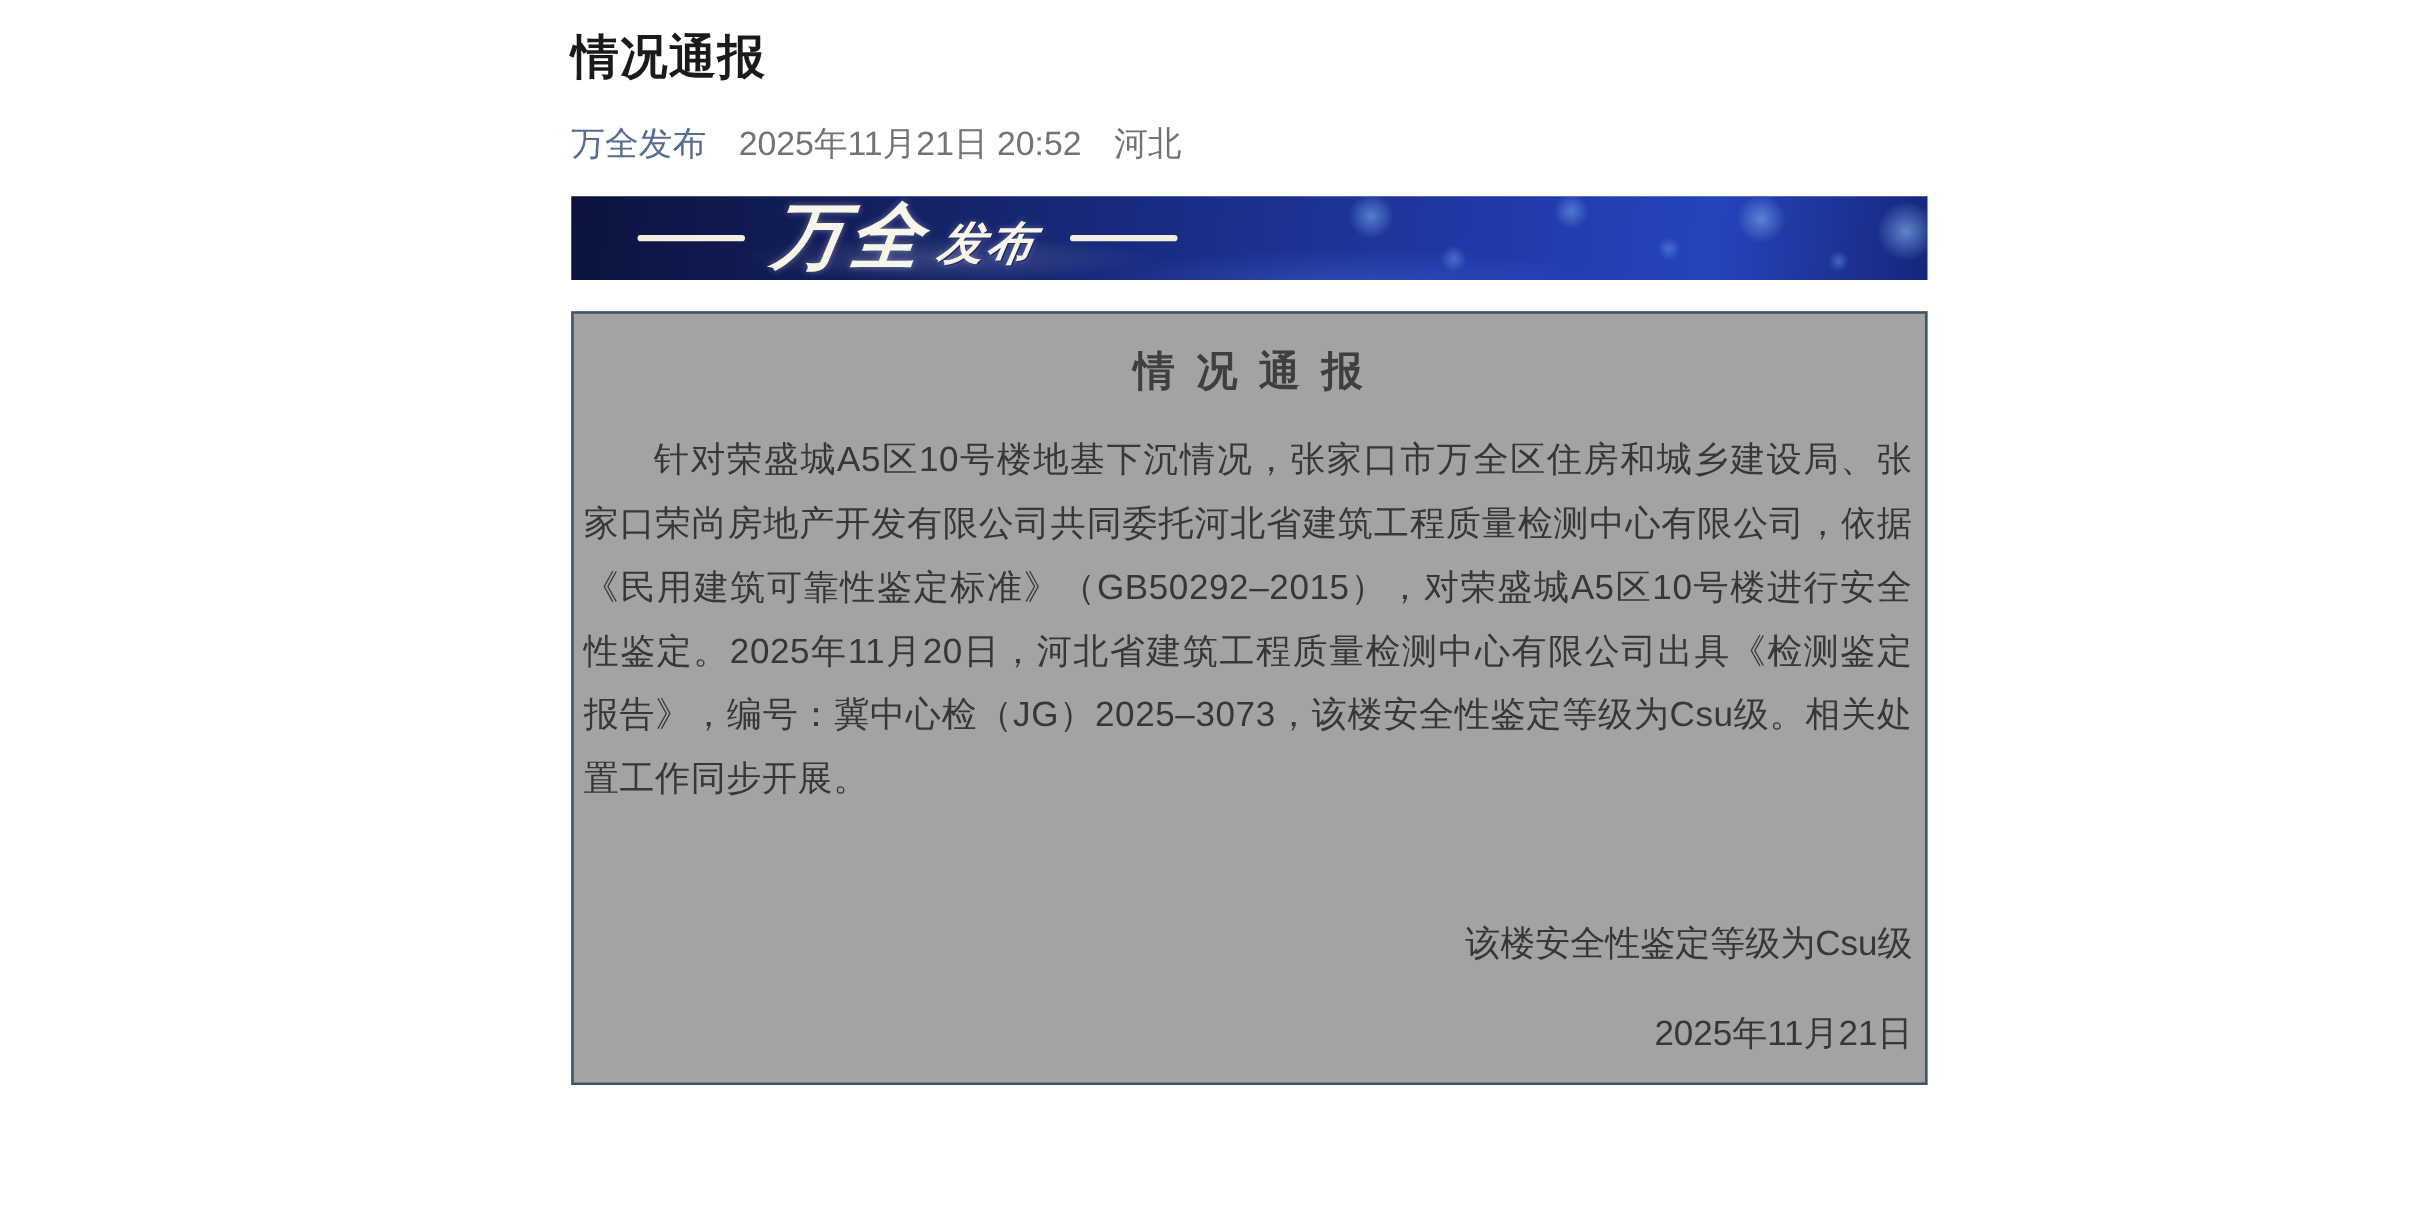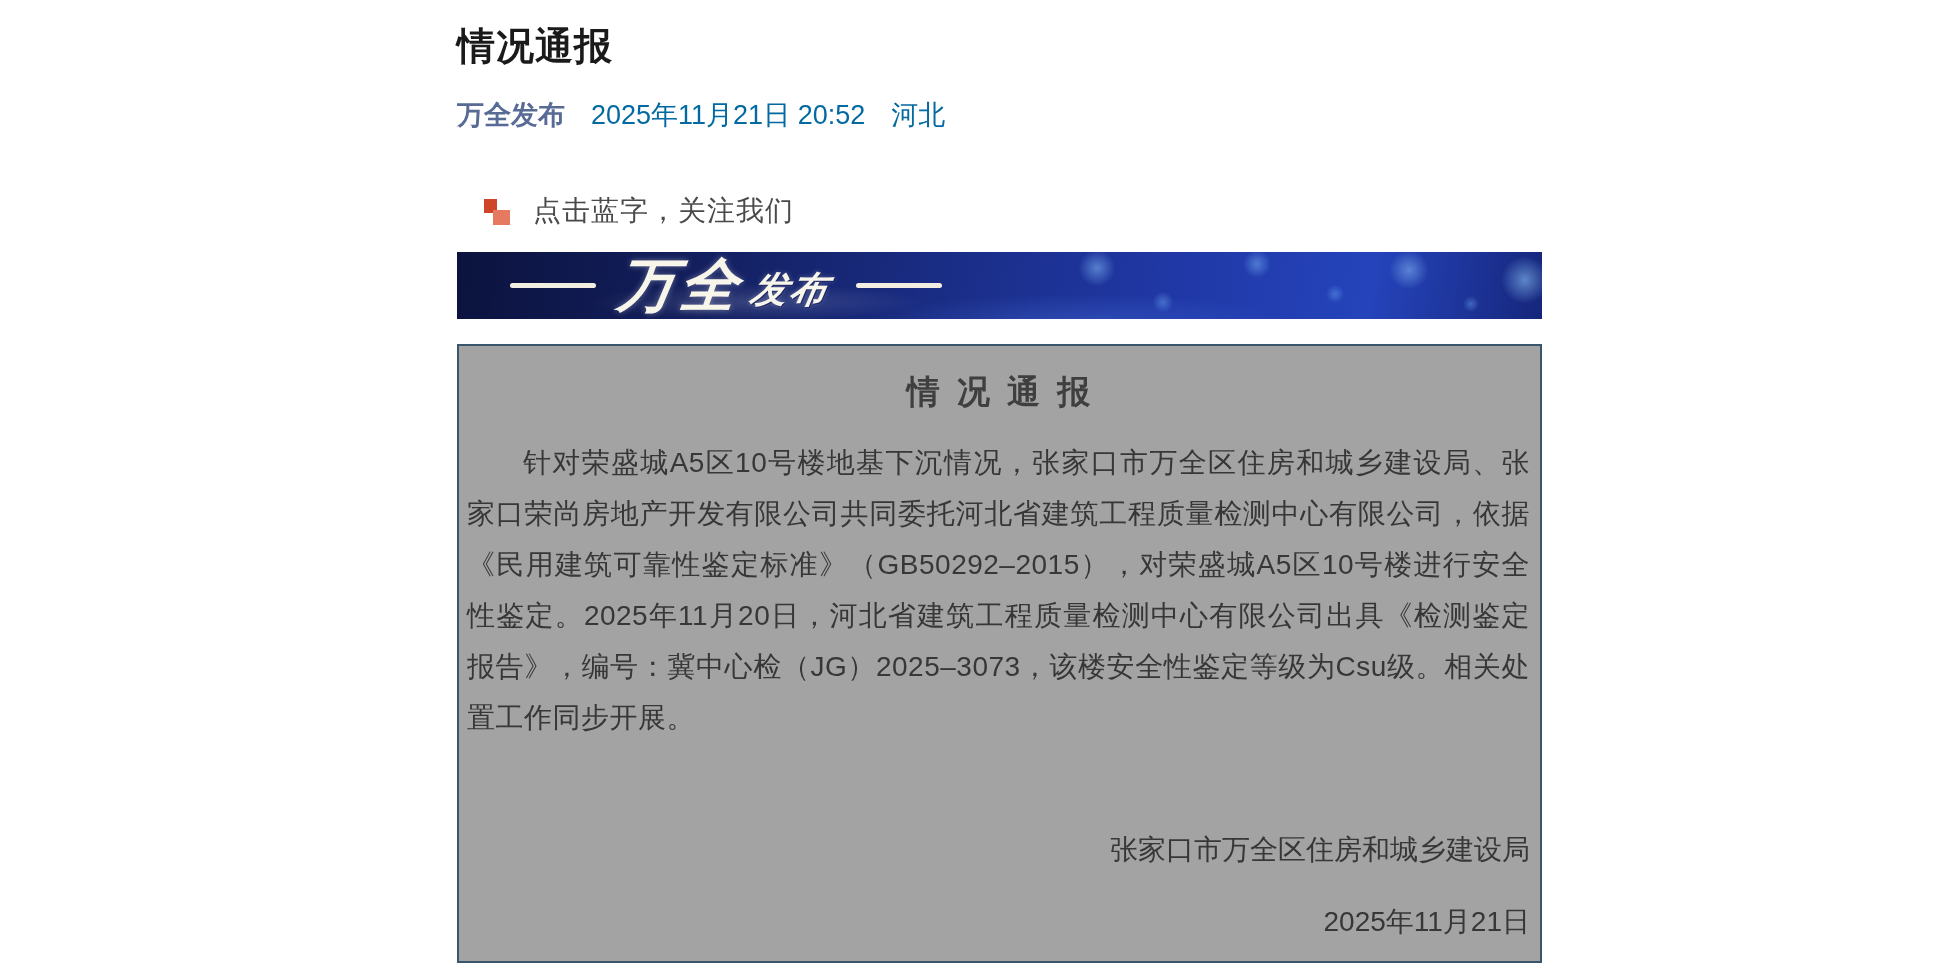--- a/index.html
+++ b/index.html
@@ -15,22 +15,22 @@
   .title {
     margin-top:20px;
     font-size:38px; line-height:1.4; font-weight:bold;
     color:#1a1a1a; letter-spacing:1px;
   }
   .byline {
     margin-top:24px;
     display:flex; align-items:center; gap:26px;
     font-size:27px; line-height:1.4;
   }
-  .byline .account { color:#576b95; text-decoration:none; cursor:pointer;font-weight:bold; }
-  .byline .meta { color:#0369a1; }
+  .byline .account { color:#576b95; text-decoration:none; cursor:pointer; }
+  .byline .meta { color:#737373; }
 
   .follow {
     margin-top:57px;
     padding-left:27px;
     display:flex; align-items:center;
   }
   .follow-icon { position:relative; width:27px; height:28px; display:inline-block; }
   .follow-icon .sq1 { position:absolute; left:0; top:2px; width:13px; height:14px; background:#cf4529; }
   .follow-icon .sq2 { position:absolute; left:9px; top:13px; width:17px; height:15px; background:#e67a60; }
   .follow-text { margin-left:22px; font-size:28px; color:#4a4a4a; letter-spacing:1px; }
@@ -110,36 +110,29 @@
   <div class="article">
 
     <h1 class="title">情况通报</h1>
 
     <div class="byline">
       <a class="account">万全发布</a>
       <span class="meta">2025年11月21日 20:52</span>
       <span class="meta">河北</span>
     </div>
 
-    <div class="follow">
-      <span class="follow-icon">
-        <i class="sq1"></i>
-        <i class="sq2"></i>
-      </span>
-      <span class="follow-text">点击蓝字，关注我们</span>
-    </div>
 
     <div class="banner">
       <span class="banner-dash"></span>
       <span class="banner-main">万全</span>
       <span class="banner-sub">发布</span>
       <span class="banner-dash"></span>
     </div>
 
     <div class="notice-box">
       <div class="notice-heading">情 况 通 报</div>
       <p class="notice-body">针对荣盛城A5区10号楼地基下沉情况，张家口市万全区住房和城乡建设局、张家口荣尚房地产开发有限公司共同委托河北省建筑工程质量检测中心有限公司，依据《民用建筑可靠性鉴定标准》（GB50292–2015），对荣盛城A5区10号楼进行安全性鉴定。2025年11月20日，河北省建筑工程质量检测中心有限公司出具《检测鉴定报告》，编号：冀中心检（JG）2025–3073，该楼安全性鉴定等级为Csu级。相关处置工作同步开展。</p>
-      <div class="notice-sign">张家口市万全区住房和城乡建设局</div>
+      <div class="notice-sign">该楼安全性鉴定等级为Csu级</div>
       <div class="notice-date">2025年11月21日</div>
     </div>
 
   </div>
 </div>
 
 </body></html>

